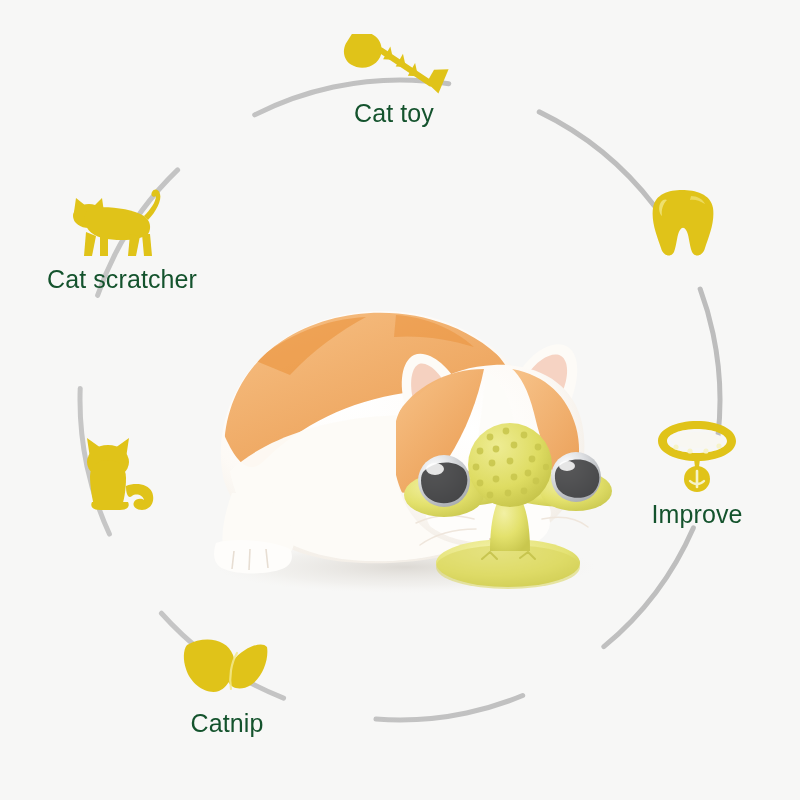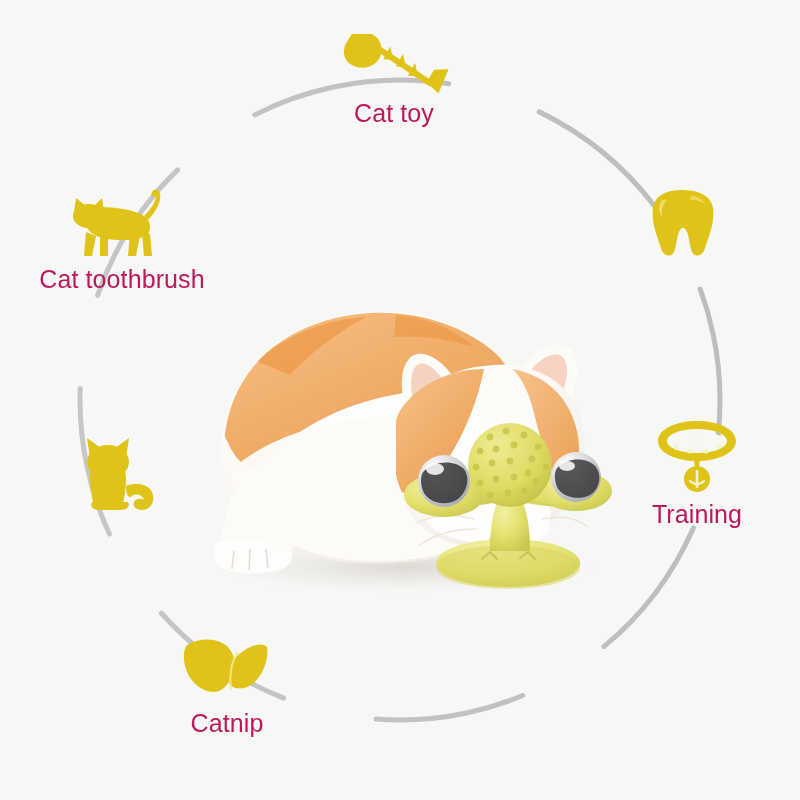--- a/index.html
+++ b/index.html
@@ -42,21 +42,21 @@
     text-align: center;
   }
   .feature .icon-wrap {
     display: block;
     line-height: 0;
   }
   .feature .feat-label {
     margin-top: 4px;
     font-size: 25px;
     line-height: 1.08;
-    color: #be185d;
+    color: #14532d;
     letter-spacing: 0.1px;
     white-space: nowrap;
     font-family: "Liberation Sans", sans-serif;
   }
   
   #feat-cat-toy          { left: 394px; top: 34px; }
   #feat-cat-toothbrush   { left: 682px; top: 186px; }
   #feat-training         { left: 697px; top: 415px; }
   #feat-improve-iq       { left: 577px; top: 633px; }
   #feat-catnip           { left: 227px; top: 633px; gap: 11px; }
@@ -304,21 +304,21 @@
           <circle cx="36" cy="36" r="2.6"></circle>
           <circle cx="52" cy="36" r="2.6"></circle>
           <circle cx="65" cy="31" r="2.6"></circle>
         </g>
         <path fill="#e0c319" d="M40 44 L46 44 L45 52 L41 52 Z"></path>
         <circle cx="43" cy="64" r="13" fill="#e0c319"></circle>
         <path d="M43 56 L43 72" stroke="#f6f3c8" stroke-width="2.6" stroke-linecap="round"></path>
         <path d="M36 66 C40 70 46 70 50 66" stroke="#f6f3c8" stroke-width="2.4" fill="none" stroke-linecap="round"></path>
       </svg>
     </span>
-    <span class="feat-label">Training</span>
+    <span class="feat-label">Improve</span>
   </div>
 
 
   <div class="feature" id="feat-catnip">
     <span class="icon-wrap">
       <svg width="92" height="62" viewBox="0 0 92 62" xmlns="http://www.w3.org/2000/svg">
         <path fill="#e0c319" d="M6 12 C24 2 46 6 52 22 C57 36 48 54 38 58
                  C26 62 10 52 5 36 C2 27 2 17 6 12 Z"></path>
         <path fill="#e0c319" d="M86 14 C88 26 82 44 70 52 C60 58 50 56 47 48
                  C44 38 52 24 64 17 C72 12 82 9 86 14 Z"></path>
@@ -355,16 +355,16 @@
                    C72 54 50 56 32 52 C20 49 14 40 14 32 Z"></path>
           <path d="M16 46 L14 70 L22 70 L26 50 Z"></path>
           <path d="M30 50 L30 70 L38 70 L38 50 Z"></path>
           <path d="M60 48 L58 70 L66 70 L70 50 Z"></path>
           <path d="M72 48 L74 70 L82 70 L80 48 Z"></path>
           <path d="M78 34 C86 26 92 14 90 8 C89 3 84 2 82 6
                    C80 10 84 12 86 10 C86 16 80 24 74 30 Z"></path>
         </g>
       </svg>
     </span>
-    <span class="feat-label">Cat toothbrush</span>
+    <span class="feat-label">Cat scratcher</span>
   </div>
 
 </div>
 
 </body></html>

